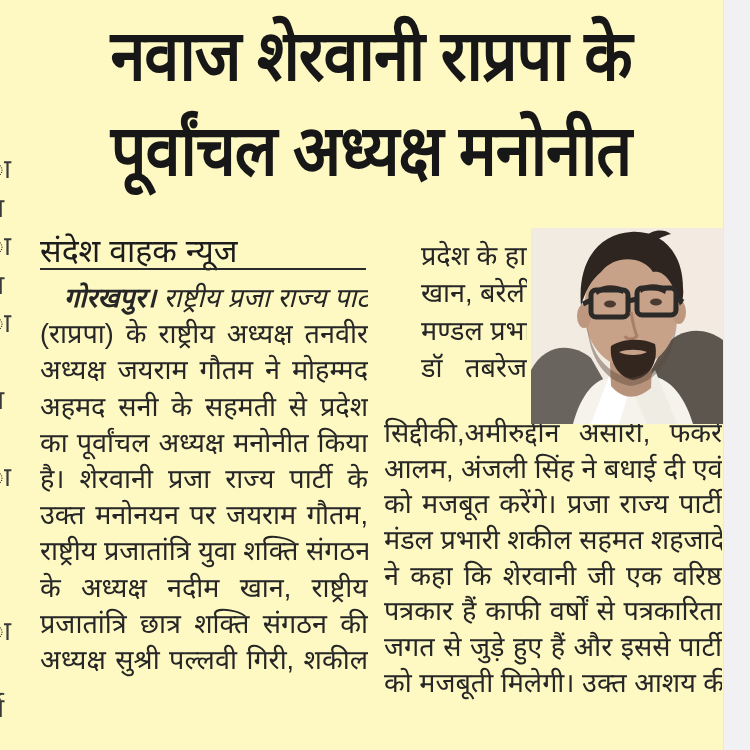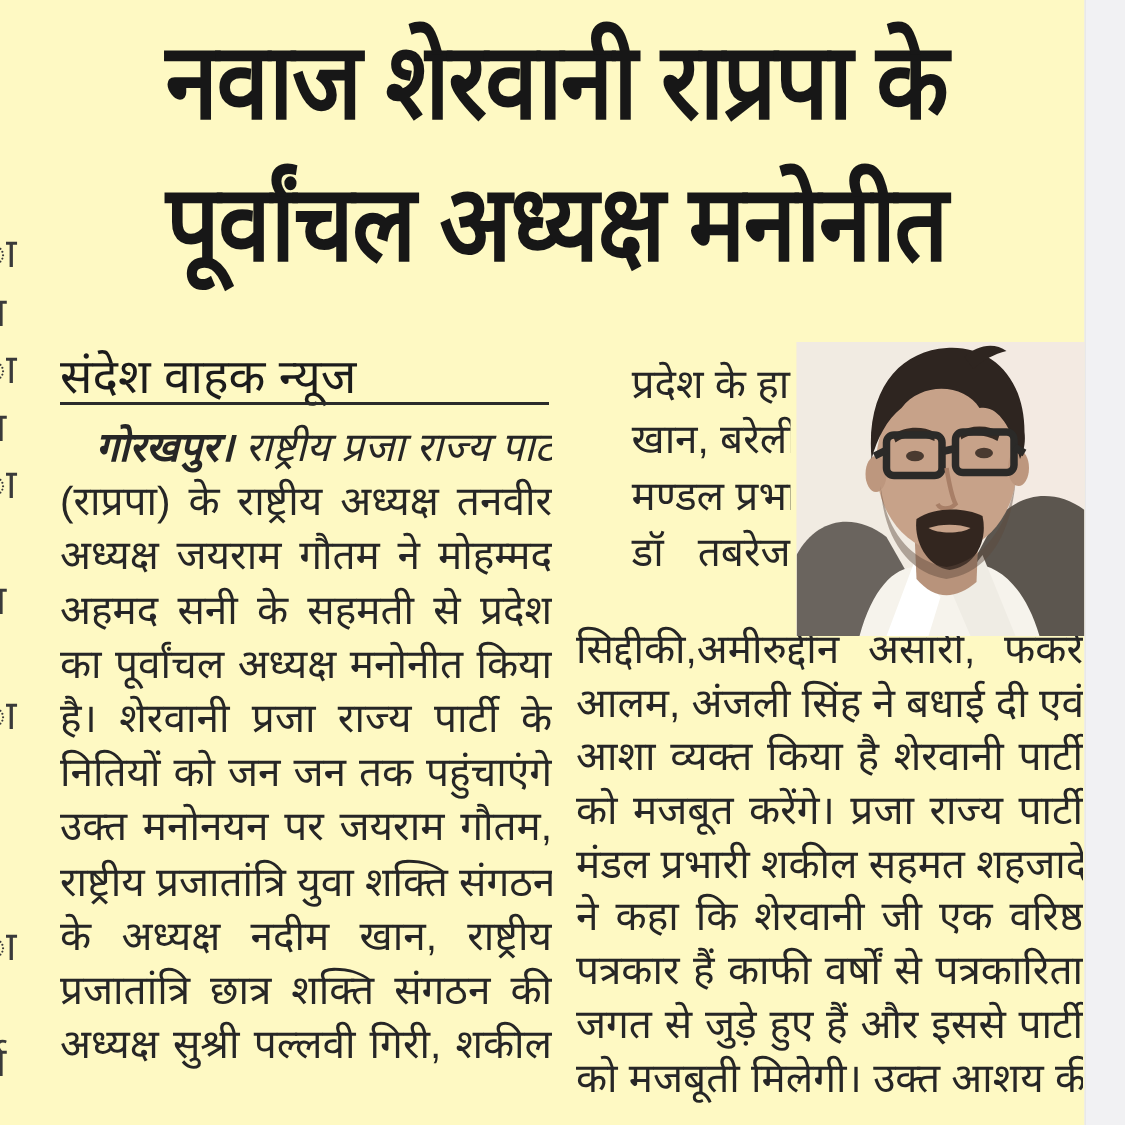--- a/index.html
+++ b/index.html
@@ -103,39 +103,37 @@
   <div class="byline">संदेश वाहक न्यूज</div>
   <div class="byline-rule"></div>
 
   <div class="col left-col">
     <div class="bl indent"><span class="dateline">गोरखपुर।</span><span> राष्ट्रीय प्रजा राज्य पार्टी</span></div>
     <div class="bl">(राप्रपा) के राष्ट्रीय अध्यक्ष तनवीर</div>
     <div class="bl">अध्यक्ष जयराम गौतम ने मोहम्मद</div>
     <div class="bl">अहमद सनी के सहमती से प्रदेश</div>
     <div class="bl">का पूर्वांचल अध्यक्ष मनोनीत किया</div>
     <div class="bl">है। शेरवानी प्रजा राज्य पार्टी के</div>
-    <div class="bl">नितियों को जन जन तक पहुंचाएंगे</div>
     <div class="bl">उक्त मनोनयन पर  जयराम गौतम,</div>
     <div class="bl">राष्ट्रीय प्रजातांत्रि युवा शक्ति संगठन</div>
     <div class="bl">के अध्यक्ष नदीम खान, राष्ट्रीय</div>
     <div class="bl">प्रजातांत्रि छात्र शक्ति संगठन की</div>
     <div class="bl">अध्यक्ष सुश्री पल्लवी गिरी, शकील</div>
   </div>
 
   <div class="col right-col-narrow">
     <div class="bl">प्रदेश के हारून</div>
     <div class="bl">खान,  बरेली</div>
     <div class="bl">मण्डल प्रभारी</div>
     <div class="bl">डॉ  तबरेज</div>
   </div>
 
   <div class="col right-col-wide">
     <div class="bl">सिद्दीकी,अमीरुद्दीन अंसारी, फकरे</div>
     <div class="bl">आलम, अंजली सिंह ने बधाई दी एवं</div>
-    <div class="bl">आशा व्यक्त किया है शेरवानी पार्टी</div>
     <div class="bl">को मजबूत करेंगे। प्रजा राज्य पार्टी</div>
     <div class="bl">मंडल प्रभारी शकील सहमत शहजादे</div>
     <div class="bl">ने कहा कि शेरवानी जी एक वरिष्ठ</div>
     <div class="bl">पत्रकार हैं काफी वर्षों से पत्रकारिता</div>
     <div class="bl">जगत से जुड़े हुए हैं और इससे पार्टी</div>
     <div class="bl">को मजबूती मिलेगी। उक्त आशय की</div>
   </div>
 
   <div class="photo">
     <svg width="192" height="196" viewBox="0 0 192 196" xmlns="http://www.w3.org/2000/svg">

